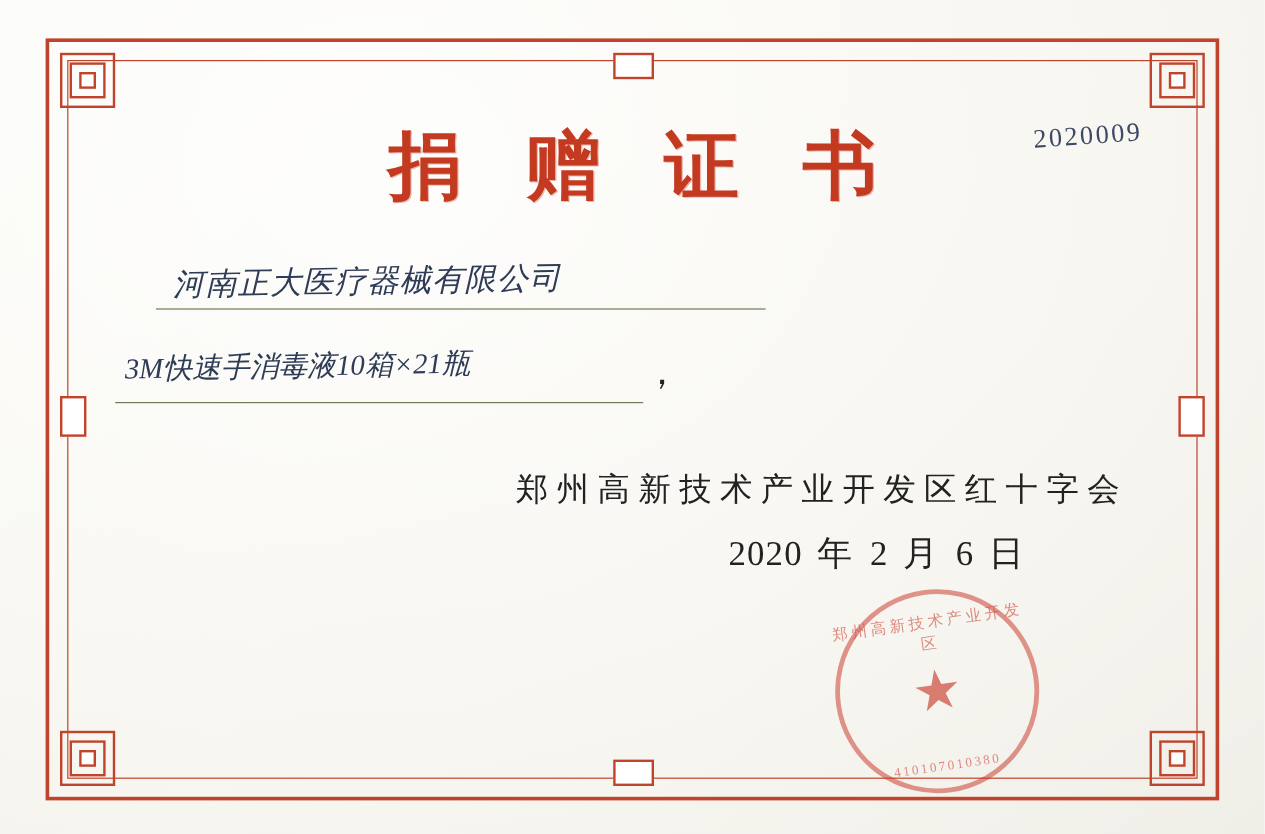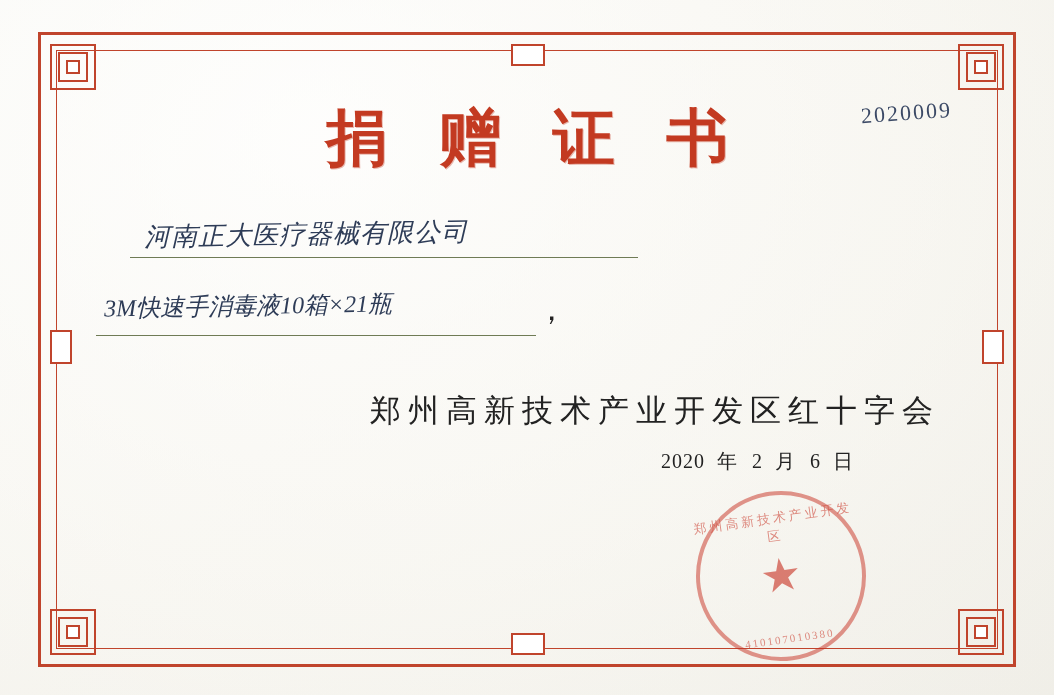--- a/index.html
+++ b/index.html
@@ -74,21 +74,21 @@
     position: absolute;
     left: 96px;
     top: 74px;
     right: 96px;
     bottom: 70px;
   }
 
   .doc-title {
     text-align: center;
     color: #c33a21;
-    font-family: Liberation Serif, serif;
+    font-family: Liberation Sans, sans-serif;
     font-size: 62px;
     font-weight: bold;
     letter-spacing: 18px;
     text-indent: 18px;
     margin-top: 22px;
     text-shadow: 1px 1px 0 rgba(195,58,33,0.35);
   }
 
   .serial {
     position: absolute;
@@ -157,27 +157,27 @@
     white-space: nowrap;
     transform: rotate(-1deg);
   }
 
   .signature-block {
     margin-top: 54px;
     text-align: right;
     padding-right: 18px;
   }
   .issuer {
-    font-size: 31px;
+    font-size: 27px;
     letter-spacing: 7px;
     color: #222;
   }
   .date-line {
     margin-top: 16px;
-    font-size: 20px;
+    font-size: 29px;
     letter-spacing: 3px;
     color: #222;
     padding-right: 72px;
     margin-left: 32px;
   }
   .date-line .num {
     font-family: "Liberation Serif", serif;
     letter-spacing: 1px;
   }
   .date-line .unit { margin: 0 12px; }

